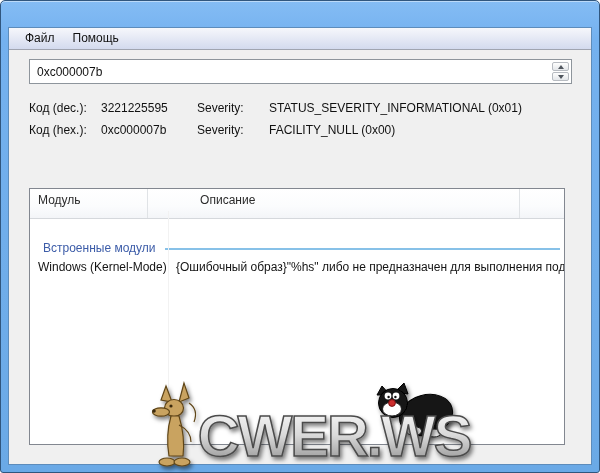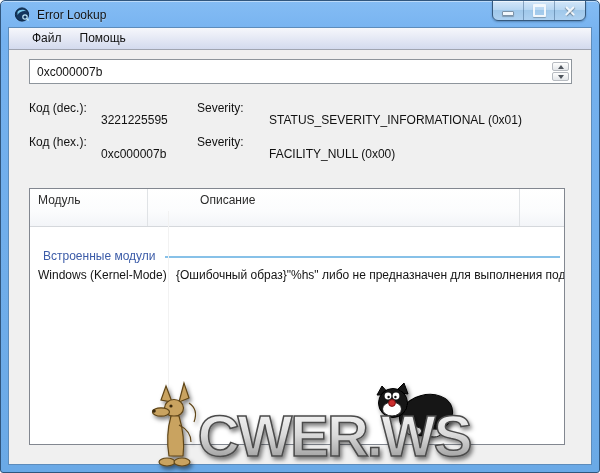--- a/index.html
+++ b/index.html
@@ -42,21 +42,21 @@
   }
   .g-close:before{transform:rotate(45deg);}
   .g-close:after{transform:rotate(-45deg);}
 
   
   .client{
     position:absolute;left:8px;right:8px;top:27px;bottom:8px;
     background:#f0f0f0;box-shadow:0 0 0 1px #5d8cbb;overflow:hidden;
   }
   .menubar{
-    height:21px;display:flex;align-items:center;padding-left:14px;
+    height:21px;display:flex;align-items:center;padding-left:7px;
     background:linear-gradient(180deg,#f6f7fb 0%,#e3e7f4 55%,#d3daee 100%);
     border-bottom:1px solid #a0a4b0;font-size:12px;color:#111;
   }
   .menu-item{padding:0 9px;line-height:21px;}
 
   .code-label{margin:15px 0 0 20px;font-size:12px;color:#111;}
 
   .input-wrap{
     position:relative;margin:9px 19px 0 20px;height:25px;box-sizing:border-box;
     border:1px solid #8e959c;background:#fff;
@@ -73,28 +73,28 @@
     background:linear-gradient(180deg,#fefefe,#e4e7ea);
     display:flex;align-items:center;justify-content:center;padding:0;
   }
   .arr-up{width:0;height:0;border-left:3.5px solid transparent;border-right:3.5px solid transparent;border-bottom:4px solid #50565e;}
   .arr-dn{width:0;height:0;border-left:3.5px solid transparent;border-right:3.5px solid transparent;border-top:4px solid #50565e;}
 
   .details{
     display:grid;grid-template-columns:72px 96px 72px auto;
     margin:17px 0 0 20px;row-gap:8px;font-size:12px;color:#111;
   }
-  .details .val{white-space:nowrap;margin-top:12px;}
+  .details .val{white-space:nowrap;}
 
   
   .listview{
     position:absolute;left:20px;right:26px;top:160px;height:257px;box-sizing:border-box;
     border:1px solid #828790;background:#fff;overflow:hidden;
   }
-  .lv-header{display:flex;height:38px;box-sizing:border-box;border-bottom:1px solid #d5d8dc;
+  .lv-header{display:flex;height:30px;box-sizing:border-box;border-bottom:1px solid #d5d8dc;
     background:linear-gradient(180deg,#ffffff 0%,#fbfcfd 60%,#f3f5f8 100%);gap:44px;}
   .lv-hcol{box-sizing:border-box;font-size:12px;color:#2b2b2b;padding:4px 0 0 8px;border-right:1px solid #e0e3e6;}
   .lv-hcol.c1{width:138px;}
   .lv-hcol.c2{width:386px;}
   .lv-hfill{flex:1;}
   .lv-bodysep{position:absolute;left:138px;top:22px;bottom:0;width:1px;background:#f2f2f2;}
   .lv-group{display:flex;align-items:center;margin-top:22px;padding-left:13px;font-size:12px;color:#3c5ca8;}
   .lv-group .gline{flex:1;height:2px;background:#87c1e8;margin:1px 4px 0 9px;}
   .lv-row{display:flex;margin-top:5px;font-size:12px;color:#141414;}
   .lv-cell{box-sizing:border-box;padding-left:8px;white-space:nowrap;overflow:hidden;}
@@ -102,40 +102,20 @@
   .lv-cell.c2{flex:1;}
 
   
   .watermark{position:absolute;left:148px;top:381px;width:336px;height:92px;z-index:9;pointer-events:none;}
 </style>
 </head>
 <body>
 
 <div class="window">
 
-  <div class="titlebar">
-    <svg class="app-icon" viewBox="0 0 16 16">
-      <circle cx="8" cy="8.5" r="6.6" fill="#14365e" stroke="#0a2340" stroke-width="1"></circle>
-      <path d="M3.5 6 C5 3.5 10 3 12.5 5.5 C10 4.5 6 5 3.5 9 Z" fill="#7fd2f2" opacity="0.95"></path>
-      <circle cx="11" cy="11" r="2.2" fill="none" stroke="#bfe6f7" stroke-width="1.2"></circle>
-      <line x1="12.6" y1="12.6" x2="14.6" y2="14.6" stroke="#bfe6f7" stroke-width="1.4"></line>
-    </svg>
-    <span class="win-title">Error Lookup</span>
-    <div class="win-controls">
-      <div class="cap-btn">
-          <div class="g-min"></div>
-        </div>
-      <div class="cap-btn">
-          <div class="g-max"></div>
-        </div>
-      <div class="cap-btn">
-          <div class="g-close"></div>
-        </div>
-    </div>
-  </div>
 
   <div class="client">
 
     <div class="menubar">
       <span class="menu-item">Файл</span>
       <span class="menu-item">Помощь</span>
     </div>
 
 
     <div class="input-wrap">

